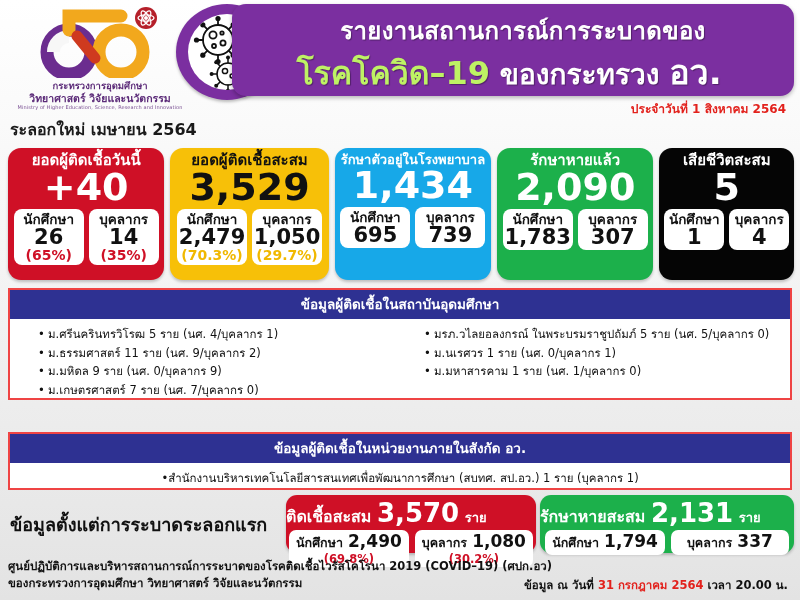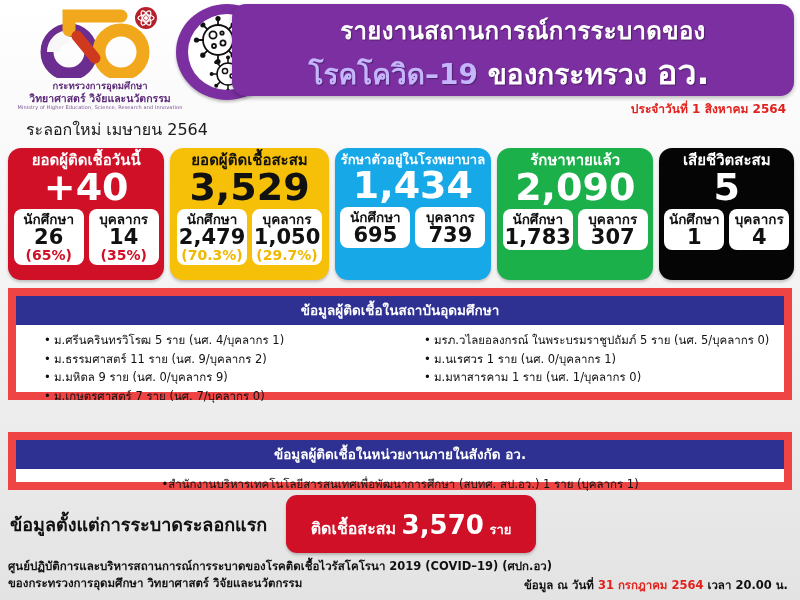--- a/index.html
+++ b/index.html
@@ -25,26 +25,26 @@
     background:#7b2fa0;border-radius:50%;box-shadow:0 2px 3px rgba(0,0,0,.25);}
   .virus-inner{position:absolute;left:12px;top:10px;width:78px;height:76px;background:#fff;border-radius:50%;
     overflow:hidden;}
 
   .title-bar{position:absolute;left:232px;top:4px;width:562px;height:92px;
     background:#7b2fa0;border-radius:14px;box-shadow:0 2px 4px rgba(0,0,0,.28);}
   .title-l1{position:absolute;left:0;right:12px;top:7px;text-align:center;color:#fff;
     font-size:24px;font-weight:bold;letter-spacing:.3px;text-shadow:1px 1px 1px rgba(0,0,0,.35);padding-left:32px;}
   .title-l2{position:absolute;left:0;right:8px;top:41px;text-align:center;color:#fff;
     font-size:28px;font-weight:bold;white-space:nowrap;text-shadow:1px 1px 1px rgba(0,0,0,.35);}
-  .title-l2 .yellow{color:#c4b5fd;font-size:28px;}
+  .title-l2 .yellow{color:#bef264;font-size:32px;}
   .title-l2 .big{font-size:34px;}
   .date-line{position:absolute;right:14px;top:99px;color:#e2211c;font-size:12px;font-weight:bold;
     text-shadow:0 1px 0 rgba(255,255,255,.6);}
   .date-sub{position:absolute;right:14px;top:120px;color:#2b2b2b;font-size:12px;font-weight:bold;}
-  .wave-label{position:absolute;left:26px;top:117px;color:#1a1a1a;font-size:16px;font-weight:normal;}
+  .wave-label{position:absolute;left:10px;top:117px;color:#1a1a1a;font-size:16px;font-weight:bold;}
 
   
   .cards{position:absolute;left:8px;top:148px;width:786px;height:132px;display:flex;gap:6px;}
   .card{border-radius:13px;position:relative;box-shadow:0 2px 3px rgba(0,0,0,.22);
     display:flex;flex-direction:column;align-items:center;padding-top:5px;}
   .c-red{background:#cf1026;width:158px;}
   .c-yellow{background:#f7c008;width:160px;}
   .c-blue{background:#17a8e8;width:158px;}
   .c-green{background:#1cb04b;width:158px;}
   .c-black{background:#050505;width:136px;}
@@ -58,39 +58,39 @@
   .sub-row{display:flex;gap:5px;margin-top:3px;}
   .sub-box{background:#fff;border-radius:8px;width:70px;padding:3px 0 2px;text-align:center;}
   .c-black .sub-box{width:60px;}
   .sub-label{font-size:13.5px;font-weight:bold;color:#111;line-height:1.05;}
   .sub-val{font-size:21px;font-weight:bold;color:#111;line-height:1.05;}
   .sub-pct{font-size:14px;font-weight:bold;line-height:1.1;}
   .pct-red{color:#cf1026;}
   .pct-yellow{color:#f0b800;}
 
   
-  .panel{position:absolute;left:8px;width:784px;border:8px solid #ef4444;background:#fff;box-sizing:border-box;}
+  .panel{position:absolute;left:8px;width:784px;border:2px solid #ef4444;background:#fff;box-sizing:border-box;}
   .panel-head{background:#2e3192;color:#fff;text-align:center;font-size:13.5px;font-weight:bold;
     padding:3px 0 4px;}
   .panel-body{padding:6px 4px 5px;}
   .p1{top:288px;height:112px;}
   .p2{top:432px;height:58px;}
   .cols{display:flex;}
   .col{width:50%;padding-left:24px;box-sizing:border-box;}
   .li{font-size:11.5px;color:#111;line-height:1.62;white-space:nowrap;}
   .li .dot{display:inline-block;width:10px;}
   .center-li{text-align:center;font-size:11.5px;color:#111;padding-top:6px;}
 
   
   .summary{position:absolute;left:0;top:494px;width:800px;height:62px;}
   .sum-label{position:absolute;left:10px;top:16px;font-size:18px;font-weight:bold;color:#111;}
   .sum-box{position:absolute;border-radius:11px;box-shadow:0 2px 3px rgba(0,0,0,.22);}
   .sum-red{left:286px;top:1px;width:250px;height:58px;background:#cf1026;}
   .sum-green{left:540px;top:1px;width:254px;height:58px;background:#1cb04b;}
-  .sum-head{color:#fff;font-weight:bold;text-align:center;padding-top:15px;white-space:nowrap;}
+  .sum-head{color:#fff;font-weight:bold;padding-top:3px;white-space:nowrap;}
   .sum-head .num{font-size:26px;}
   .sum-head .txt{font-size:16px;}
   .sum-head .rai{font-size:13px;}
   .sum-subrow{display:flex;justify-content:center;gap:6px;margin-top:1px;}
   .sum-sub{background:#fff;border-radius:7px;padding:1px 7px 2px;text-align:center;min-width:104px;}
   .sum-sub .lbl{font-size:12.5px;font-weight:bold;color:#111;}
   .sum-sub .v{font-size:17px;font-weight:bold;color:#111;}
   .sum-sub .p{font-size:11.5px;font-weight:bold;display:block;line-height:1.05;}
   .sum-red .sum-sub .p{color:#cf1026;}
 
@@ -327,22 +327,51 @@
 
   <div class="summary">
     <div class="sum-label">ข้อมูลตั้งแต่การระบาดระลอกแรก</div>
 
     <div class="sum-box sum-red">
       <div class="sum-head">
         <span class="txt">ติดเชื้อสะสม</span>
         <span class="num">3,570</span>
         <span class="rai">ราย</span>
       </div>
-    </div>
-
+      <div class="sum-subrow">
+        <div class="sum-sub">
+          <span class="lbl">นักศึกษา</span>
+          <span class="v">2,490</span>
+          <span class="p">(69.8%)</span>
+        </div>
+        <div class="sum-sub">
+          <span class="lbl">บุคลากร</span>
+          <span class="v">1,080</span>
+          <span class="p">(30.2%)</span>
+        </div>
+      </div>
+    </div>
+
+    <div class="sum-box sum-green">
+      <div class="sum-head">
+        <span class="txt">รักษาหายสะสม</span>
+        <span class="num">2,131</span>
+        <span class="rai">ราย</span>
+      </div>
+      <div class="sum-subrow">
+        <div class="sum-sub">
+          <span class="lbl">นักศึกษา</span>
+          <span class="v">1,794</span>
+        </div>
+        <div class="sum-sub">
+          <span class="lbl">บุคลากร</span>
+          <span class="v">337</span>
+        </div>
+      </div>
+    </div>
   </div>
 
   <div class="footer">
     <div class="f1">ศูนย์ปฏิบัติการและบริหารสถานการณ์การระบาดของโรคติดเชื้อไวรัสโคโรนา 2019 (COVID–19) (ศปก.อว)</div>
     <div class="f2">ของกระทรวงการอุดมศึกษา วิทยาศาสตร์ วิจัยและนวัตกรรม</div>
     <div class="f3">
       <span>ข้อมูล ณ วันที่</span>
       <span class="red">31 กรกฎาคม 2564</span>
       <span>เวลา  20.00 น.</span>
     </div>

